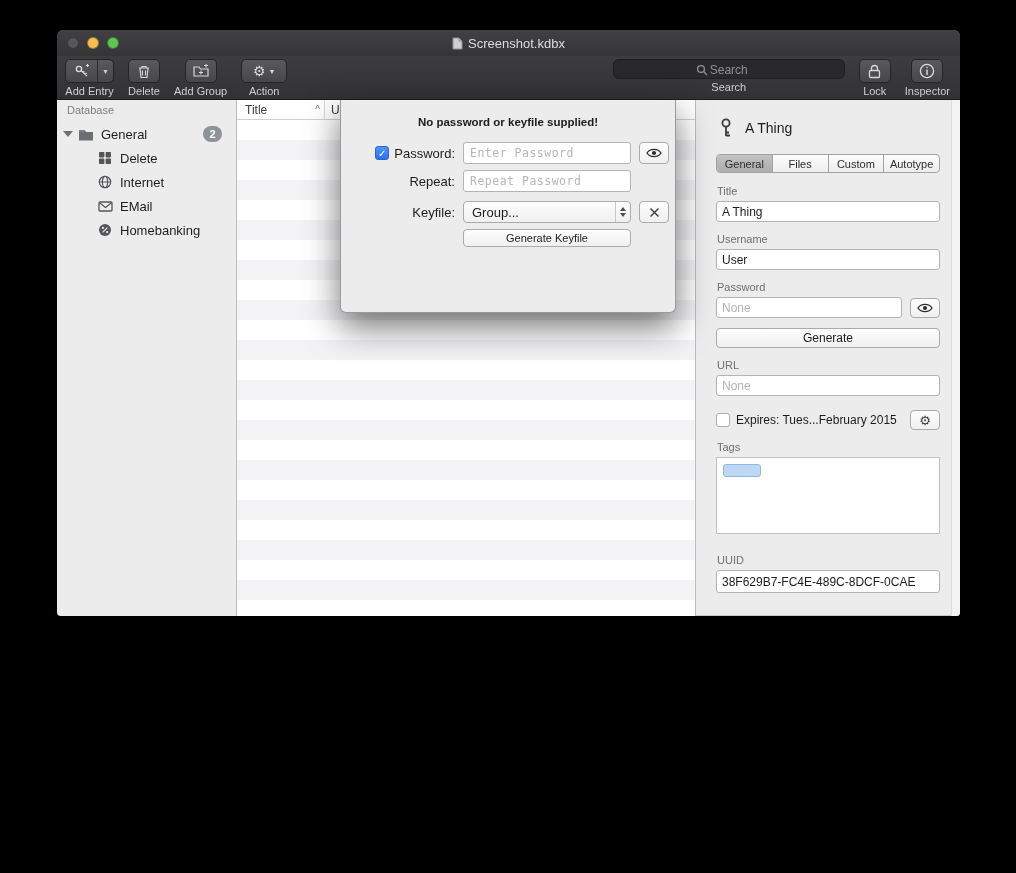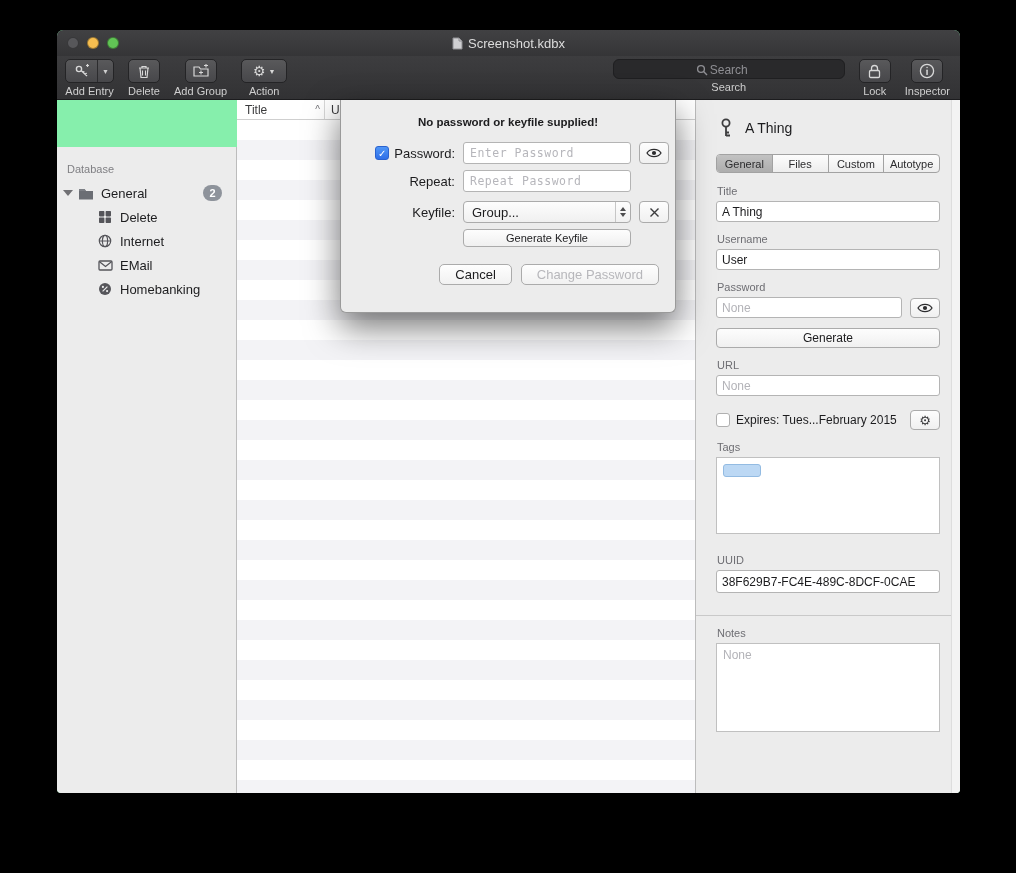--- a/index.html
+++ b/index.html
@@ -1,22 +1,22 @@
 <!DOCTYPE html>
 <html><head>
 <meta charset="utf-8">
 <style>
   * { margin:0; padding:0; box-sizing:border-box; }
   html,body { width:1016px; height:873px; background:#000; overflow:hidden;
               font-family:"Liberation Sans","DejaVu Sans",sans-serif; }
   .stage { position:relative; width:1016px; height:873px; background:#000; }
 
   
-  .window { position:absolute; left:57px; top:30px; width:903px; height:763px;
-            border-radius:6px 6px 4px 4px; background:#86efac; overflow:hidden;
+  .window { position:absolute; left:57px; top:30px; width:903px; height:586px;
+            border-radius:6px 6px 4px 4px; background:#701a75; overflow:hidden;
             box-shadow:0 20px 45px rgba(0,0,0,.65); }
 
   
   .titlebar { position:absolute; left:0; top:0; right:0; height:26px;
               background:linear-gradient(#414143,#353537);
               display:flex; align-items:center; }
   .traffic { position:absolute; left:10px; top:7px; display:flex; gap:8px; }
   .tl { width:12px; height:12px; border-radius:50%; display:inline-block; border:0.5px solid rgba(0,0,0,.35); }
   .tl.close { background:#57575a; }
   .tl.min   { background:#f6be50; }
@@ -52,21 +52,21 @@
   .search-field svg { position:absolute; left:calc(50% - 33px); top:3.5px; }
   .search-field input { width:100%; height:100%; background:transparent; border:none; outline:none;
                         text-align:center; font-size:12px; color:#d6d6d6;
                         font-family:"Liberation Sans","DejaVu Sans",sans-serif; }
   .search-field input::placeholder { color:#8e8e93; }
 
   
   .content { position:absolute; left:0; top:70px; right:0; bottom:0; display:flex; }
 
   
-  .sidebar { width:180px; background:#ececec; border-right:1px solid #bcbcbc; padding-top:12px;margin-top:47px; }
+  .sidebar { width:180px; background:#ececec; border-right:1px solid #bcbcbc; padding-top:0; }
   .sb-header { font-size:11px; color:#7f7f83; padding:4px 0 6px 10px; }
   .sb-row { height:24px; display:flex; align-items:center; font-size:13px; color:#1d1d1f; }
   .sb-root { padding-left:6px; }
   .disclosure { width:0; height:0; border-left:5px solid transparent; border-right:5px solid transparent;
                 border-top:6px solid #707074; margin-right:5px; }
   .sb-icon { width:16px; height:16px; margin-right:7px; display:flex; align-items:center; justify-content:center; color:#55555a; }
   .sb-badge { margin-left:auto; margin-right:14px; min-width:19px; height:16px; border-radius:9px;
               background:#8e939b; color:#fff; font-size:11px; font-weight:bold;
               display:flex; align-items:center; justify-content:center; padding:0 5px; }
   .sb-child { padding-left:40px; }
@@ -446,20 +446,16 @@
             </svg>
         </span>
       </div>
 
       <div class="srow generate">
         <div class="slabel"></div>
         <button class="gen-btn">Generate Keyfile</button>
         <span></span>
       </div>
 
-      <div class="sheet-buttons">
-        <button class="mac-btn">Cancel</button>
-        <button class="mac-btn" disabled="">Change Password</button>
-      </div>
     </div>
 
   </div>
 </div>
 
 </body></html>

